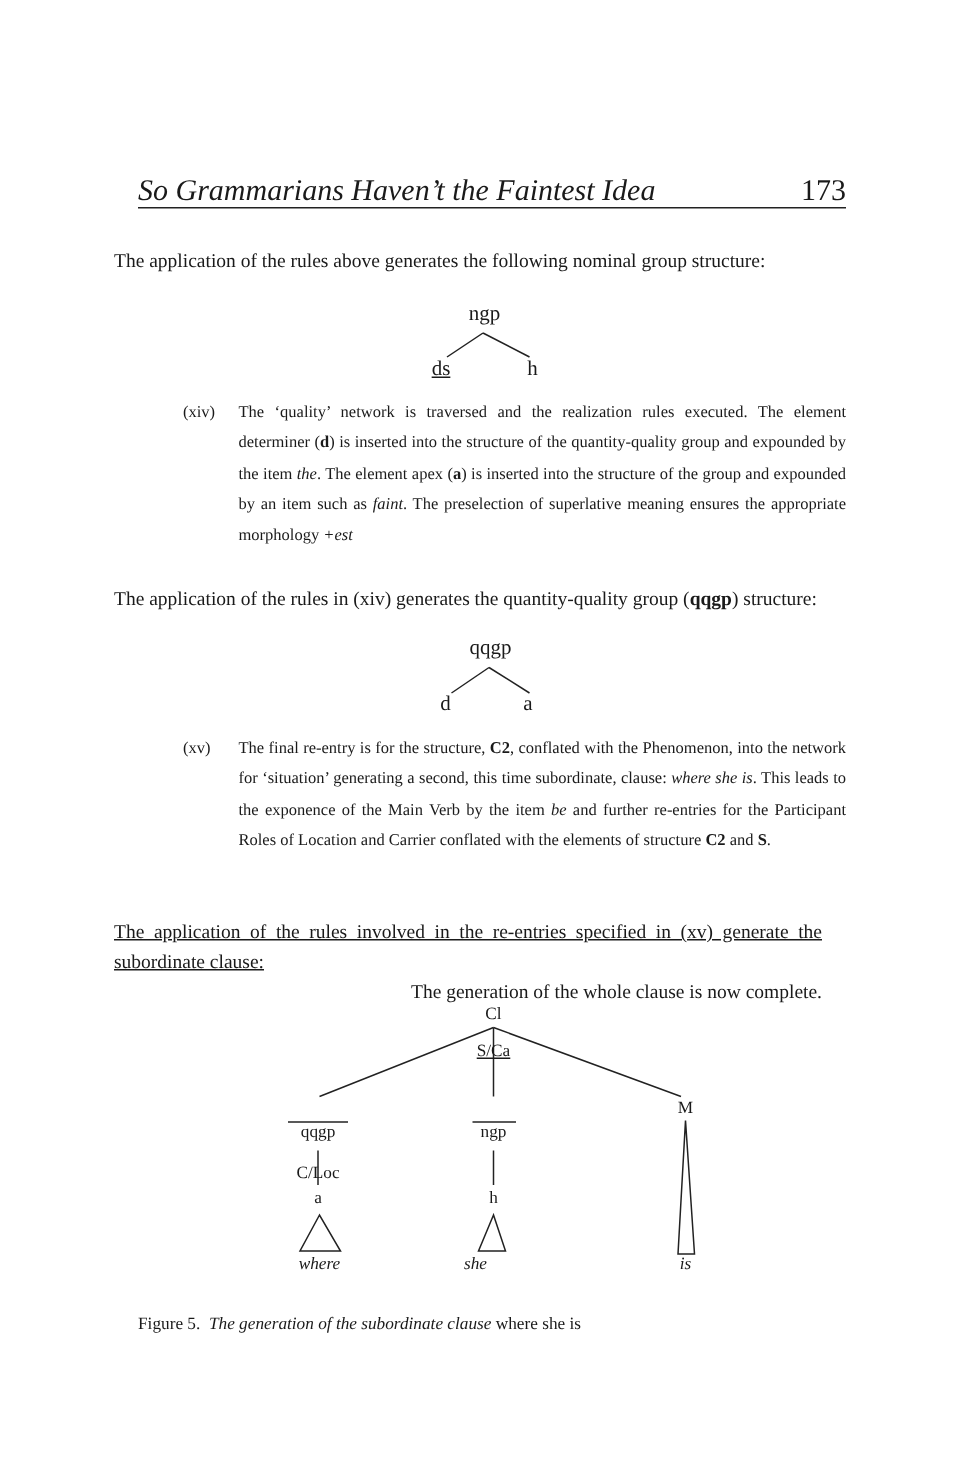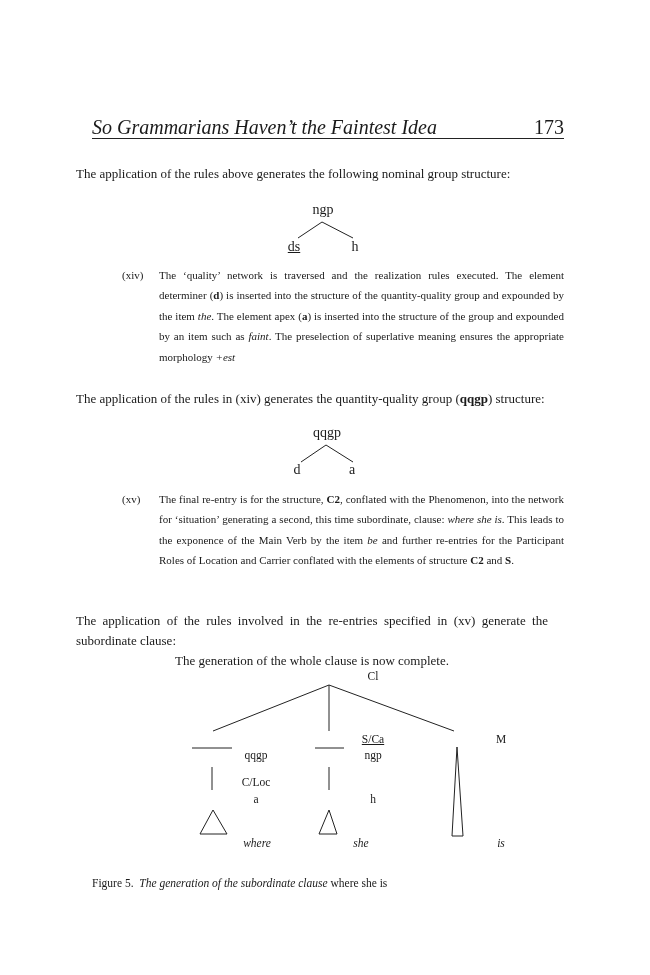--- a/index.html
+++ b/index.html
@@ -7,21 +7,21 @@
          font-family:"Liberation Serif", serif; color:#1a1a1a; }
   .abs { position:absolute; }
   .header { left:92px; top:116px; width:472px; height:22px; border-bottom:1px solid #222; }
   .run-title { position:absolute; left:0; top:0; font-style:italic; font-size:20px; }
   .page-num { position:absolute; right:0; top:0; font-size:20px; }
   .para { left:76px; width:472px; font-size:13px; line-height:20.4px; text-align:justify; }
   .item { left:122px; width:442px; font-size:11px; line-height:20.4px; text-align:justify; }
   .item .num { position:absolute; left:0; top:0; }
   .item .body { margin-left:37px; }
   .tree-label { position:absolute; font-size:14px; text-align:center; transform:translateX(-50%); white-space:nowrap; }
-  .fig-label { position:absolute; font-size:11.5px; text-align:center; transform:translateX(-50%); white-space:nowrap;margin-left:44px; }
+  .fig-label { position:absolute; font-size:11.5px; text-align:center; transform:translateX(-50%); white-space:nowrap; }
   .fig-label.it { font-style:italic; }
   .caption { left:92px; top:877px; font-size:11.5px; }
   .caption .it { font-style:italic;margin-top:20px; }
   svg { position:absolute; left:0; top:0; overflow:visible; }
   b { font-weight:bold; }
 </style>
 </head>
 <body>
 
 <div class="abs header">
@@ -56,22 +56,22 @@
   <span class="tree-label" style="left:327px;top:425px;">qqgp</span>
   <span class="tree-label" style="left:297px;top:462px;">d</span>
   <span class="tree-label" style="left:352px;top:462px;">a</span>
 </div>
 
 <div class="abs item" style="top:489px;">
   <span class="num">(xv)</span>
   <div class="body"><span>The final re-entry is for the structure, </span><b>C2</b><span>, conflated with the Phenomenon, into the network for ‘situation’ generating a second, this time subordinate, clause: </span><i>where she is</i><span>. This leads to the exponence of the Main Verb by the item </span><i>be</i><span> and further re-entries for the Participant Roles of Location and Carrier conflated with the elements of structure </span><b>C2</b><span> and </span><b>S</b><span>.</span></div>
 </div>
 
-<div class="abs para" style="top:611px;">The application of the rules involved in the re-entries specified in (xv) generate the subordinate clause:</div>
-<div class="abs para" style="top:651px;text-align:center;">The generation of the whole clause is now complete.</div>
+<div class="abs para" style="top:611px;text-decoration:underline;">The application of the rules involved in the re-entries specified in (xv) generate the subordinate clause:</div>
+<div class="abs para" style="top:651px;text-align:right;">The generation of the whole clause is now complete.</div>
 
 <div class="abs" style="left:0;top:0;width:650px;height:870px;">
   <svg width="650" height="870">
 
     <line x1="329" y1="685" x2="213" y2="731" stroke="#222" stroke-width="1"></line>
     <line x1="329" y1="685" x2="329" y2="731" stroke="#222" stroke-width="1"></line>
     <line x1="329" y1="685" x2="454" y2="731" stroke="#222" stroke-width="1"></line>
 
     <line x1="192" y1="748" x2="232" y2="748" stroke="#222" stroke-width="1"></line>
     <line x1="315" y1="748" x2="344" y2="748" stroke="#222" stroke-width="1"></line>
@@ -82,21 +82,21 @@
     <polygon points="213,810 200,834 227,834" fill="none" stroke="#222" stroke-width="1"></polygon>
     <polygon points="329,810 319,834 337,834" fill="none" stroke="#222" stroke-width="1"></polygon>
     <polygon points="457,747 452,836 463,836" fill="none" stroke="#222" stroke-width="1"></polygon>
   </svg>
   <span class="fig-label" style="left:329px;top:670px;">Cl</span>
   <span class="fig-label" style="left:212px;top:776px;">C/Loc</span>
   <span class="fig-label" style="left:212px;top:749px;">qqgp</span>
   <span class="fig-label" style="left:212px;top:793px;">a</span>
   <span class="fig-label it" style="left:213px;top:837px;">where</span>
 
-  <span class="fig-label" style="left:329px;top:733px;text-decoration:underline;">S/Ca</span>
+  <span class="fig-label" style="left:329px;top:695px;text-decoration:underline;">S/Ca</span>
   <span class="fig-label" style="left:329px;top:749px;">ngp</span>
   <span class="fig-label" style="left:329px;top:793px;">h</span>
   <span class="fig-label it" style="left:317px;top:837px;">she</span>
 
   <span class="fig-label" style="left:457px;top:733px;">M</span>
   <span class="fig-label it" style="left:457px;top:837px;text-align:right;">is</span>
 </div>
 
 <div class="abs caption">
   <span>Figure 5.</span>&nbsp;

